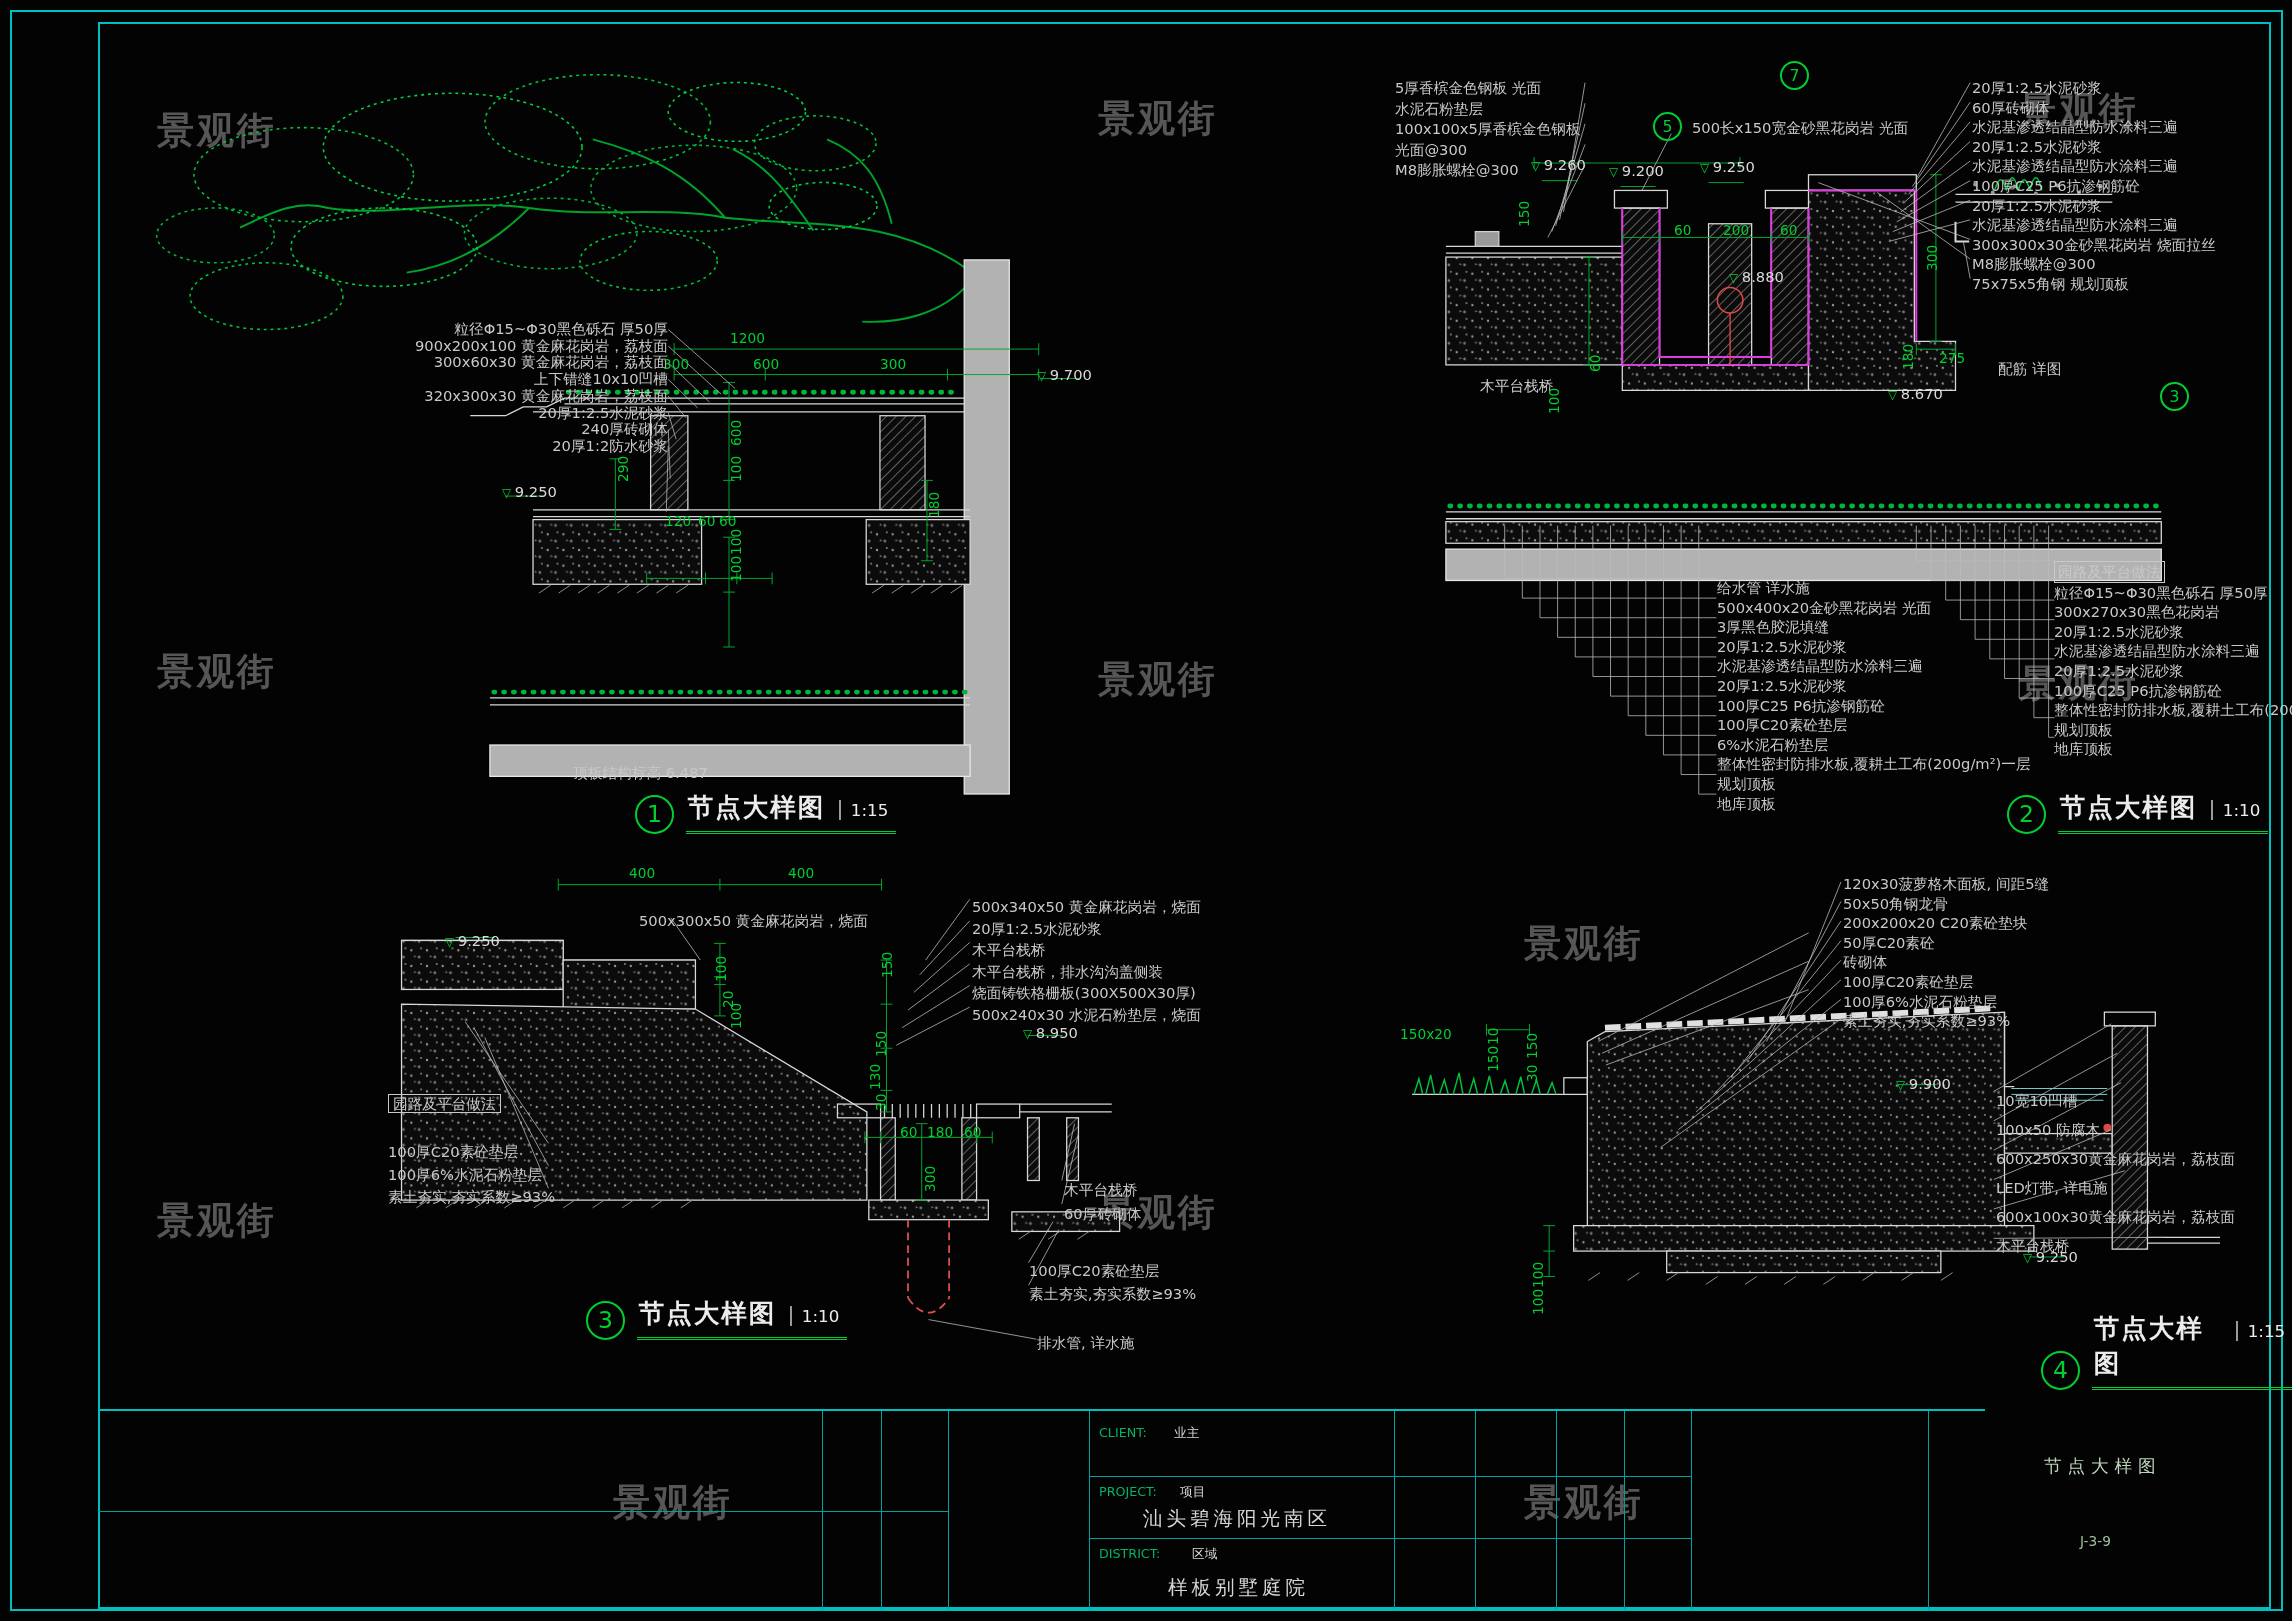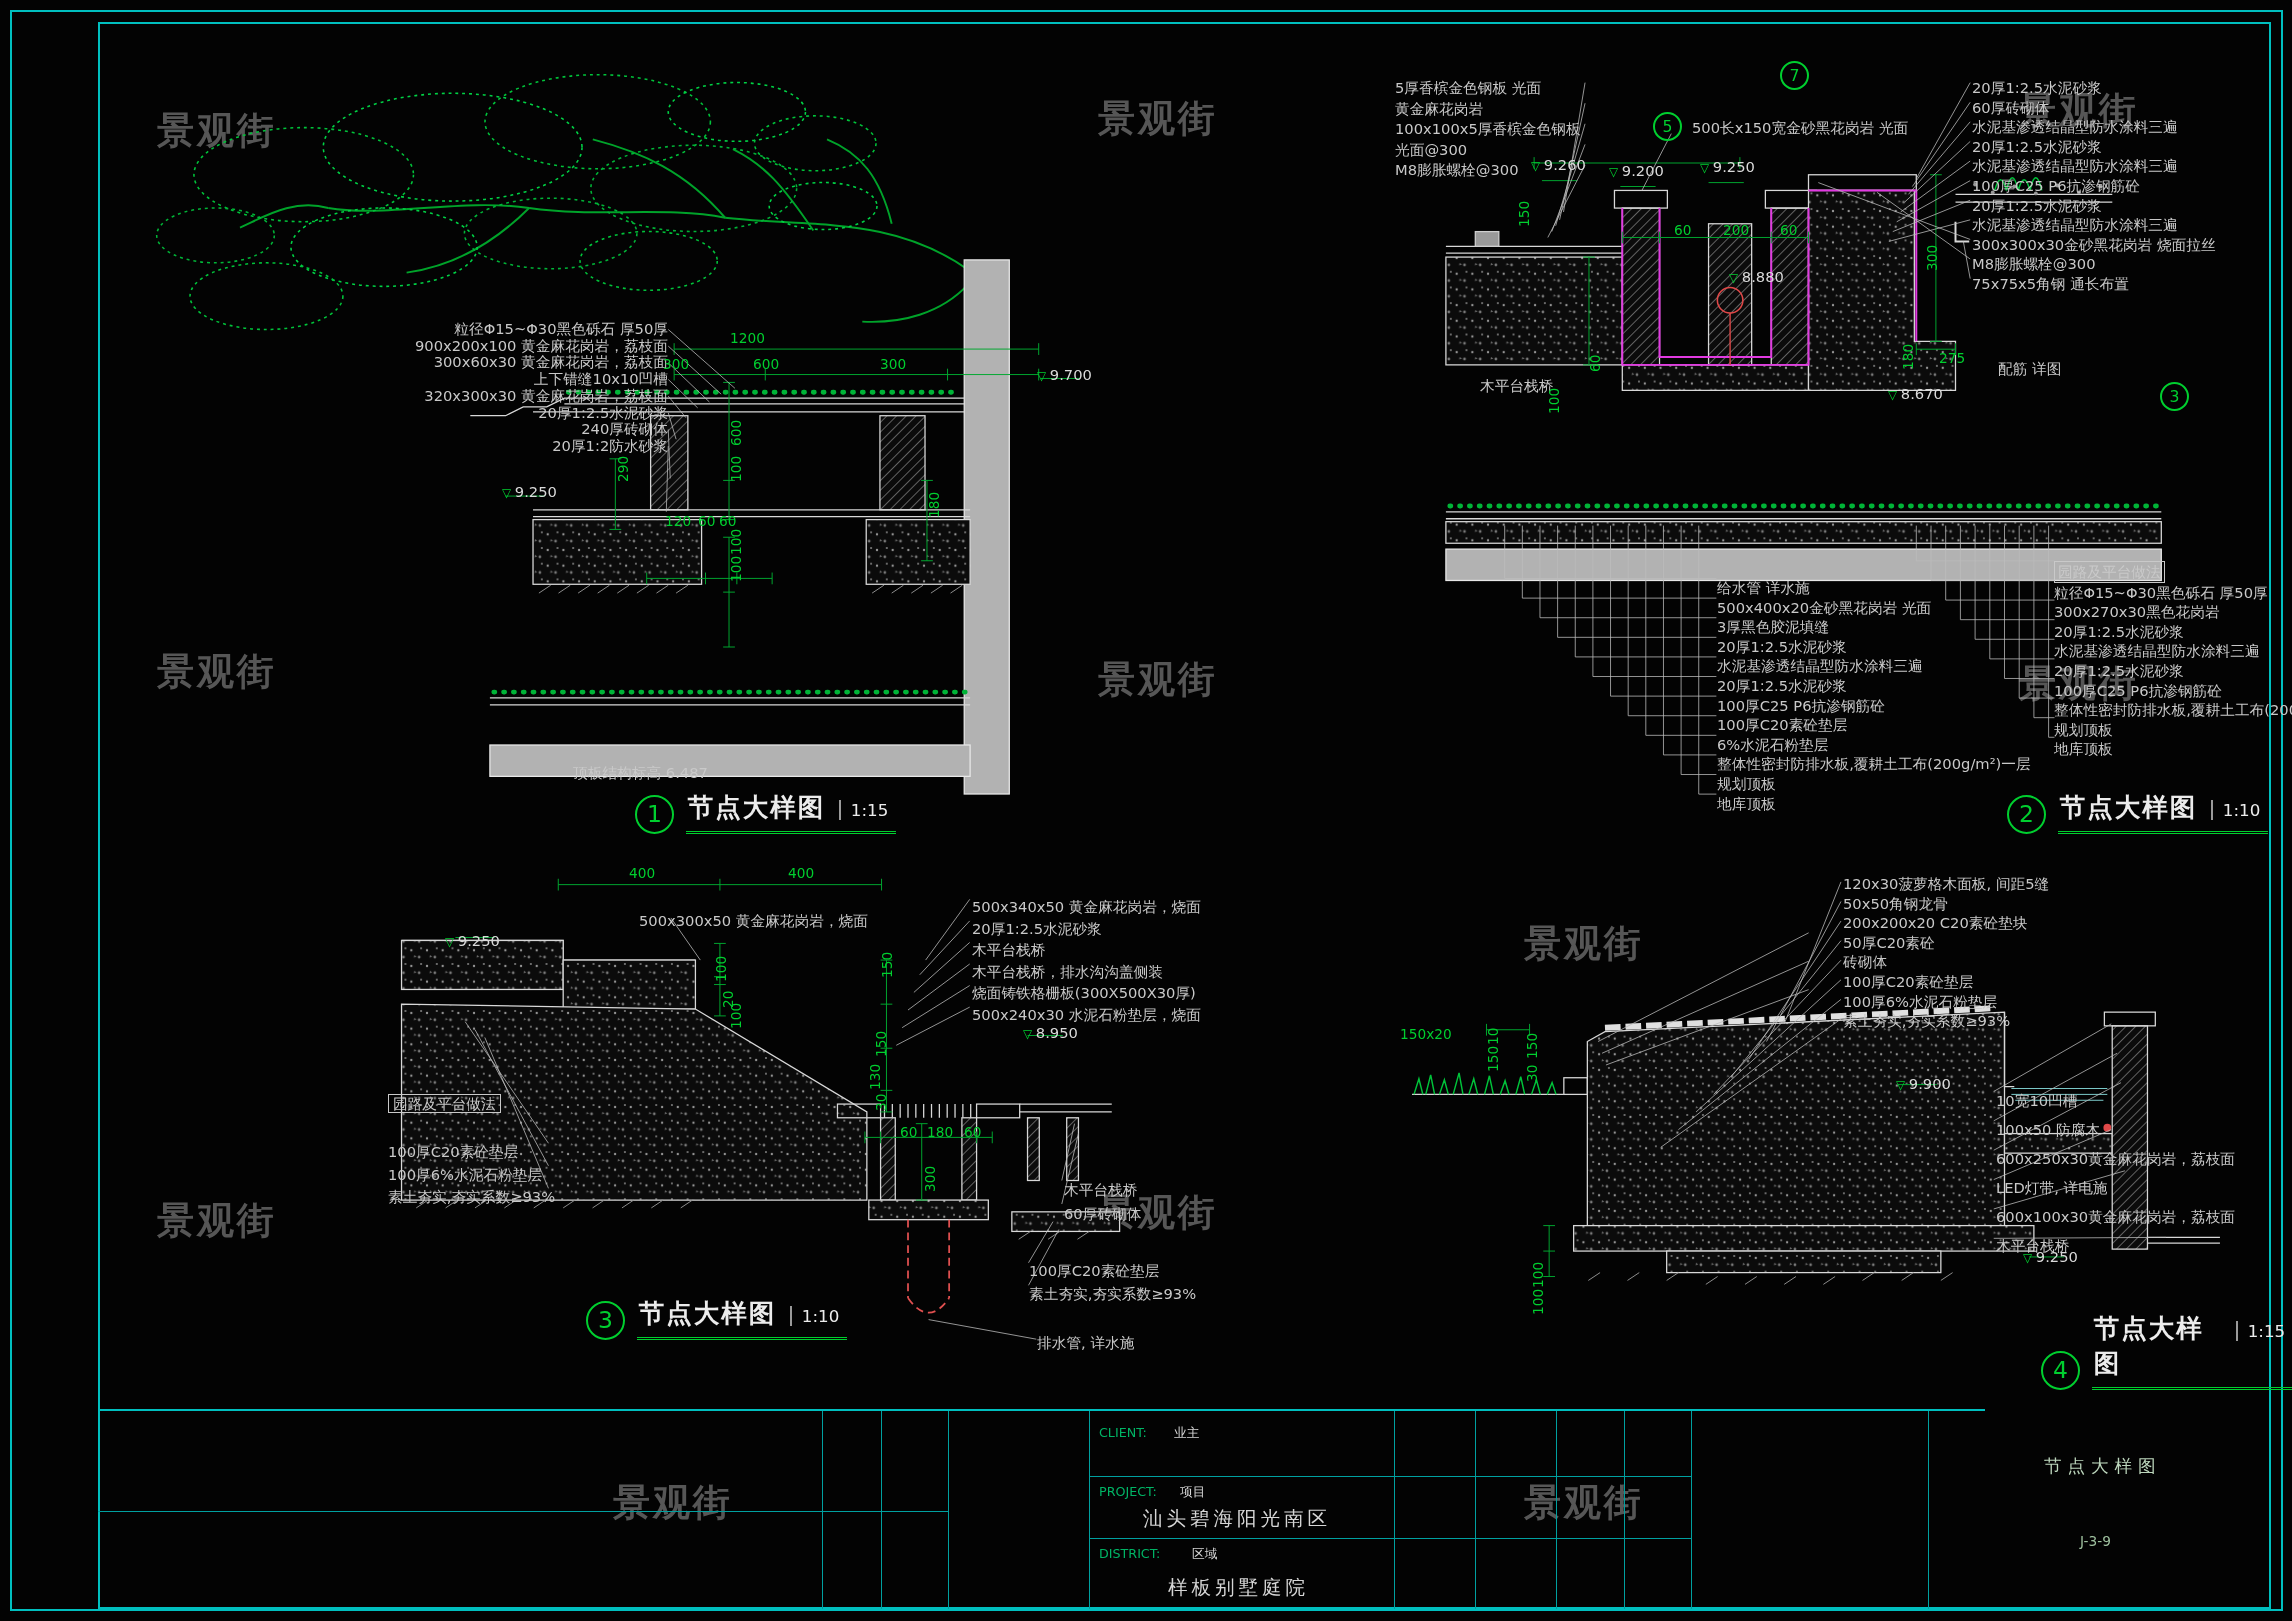--- a/index.html
+++ b/index.html
@@ -343,38 +343,38 @@
   <div class="dtitle" style="left:635px;top:790px">
     <div class="dnum">1</div>
     <div class="dmain">
       <span class="dtext">节点大样图</span>
       <span class="dscale">1:15</span>
     </div>
   </div>
 
   <div class="stack" style="left:1395px;top:78px;line-height:20.6px">
       <div class="li">5厚香槟金色钢板 光面</div>
-      <div class="li">黄金麻花岗岩</div>
+      <div class="li">水泥石粉垫层</div>
       <div class="li">100x100x5厚香槟金色钢板</div>
       <div class="li">光面@300</div>
       <div class="li">M8膨胀螺栓@300</div>
     </div>
   <div class="lbl" style="left:1692px;top:120px">500长x150宽金砂黑花岗岩 光面</div>
   <div class="stack" style="left:1972px;top:78px;line-height:19.6px">
       <div class="li">20厚1:2.5水泥砂浆</div>
       <div class="li">60厚砖砌体</div>
       <div class="li">水泥基渗透结晶型防水涂料三遍</div>
       <div class="li">20厚1:2.5水泥砂浆</div>
       <div class="li">水泥基渗透结晶型防水涂料三遍</div>
       <div class="li">100厚C25 P6抗渗钢筋砼</div>
       <div class="li">20厚1:2.5水泥砂浆</div>
       <div class="li">水泥基渗透结晶型防水涂料三遍</div>
       <div class="li">300x300x30金砂黑花岗岩 烧面拉丝</div>
       <div class="li">M8膨胀螺栓@300</div>
-      <div class="li">75x75x5角钢 通长布置</div>
+      <div class="li">75x75x5角钢 规划顶板</div>
     </div>
   <div class="lbl" style="left:1998px;top:361px">配筋 详图</div>
   <div class="stack" style="left:1717px;top:578px;line-height:19.6px">
       <div class="li">给水管 详水施</div>
       <div class="li">500x400x20金砂黑花岗岩 光面</div>
       <div class="li">3厚黑色胶泥填缝</div>
       <div class="li">20厚1:2.5水泥砂浆</div>
       <div class="li">水泥基渗透结晶型防水涂料三遍</div>
       <div class="li">20厚1:2.5水泥砂浆</div>
       <div class="li">100厚C25 P6抗渗钢筋砼</div>

